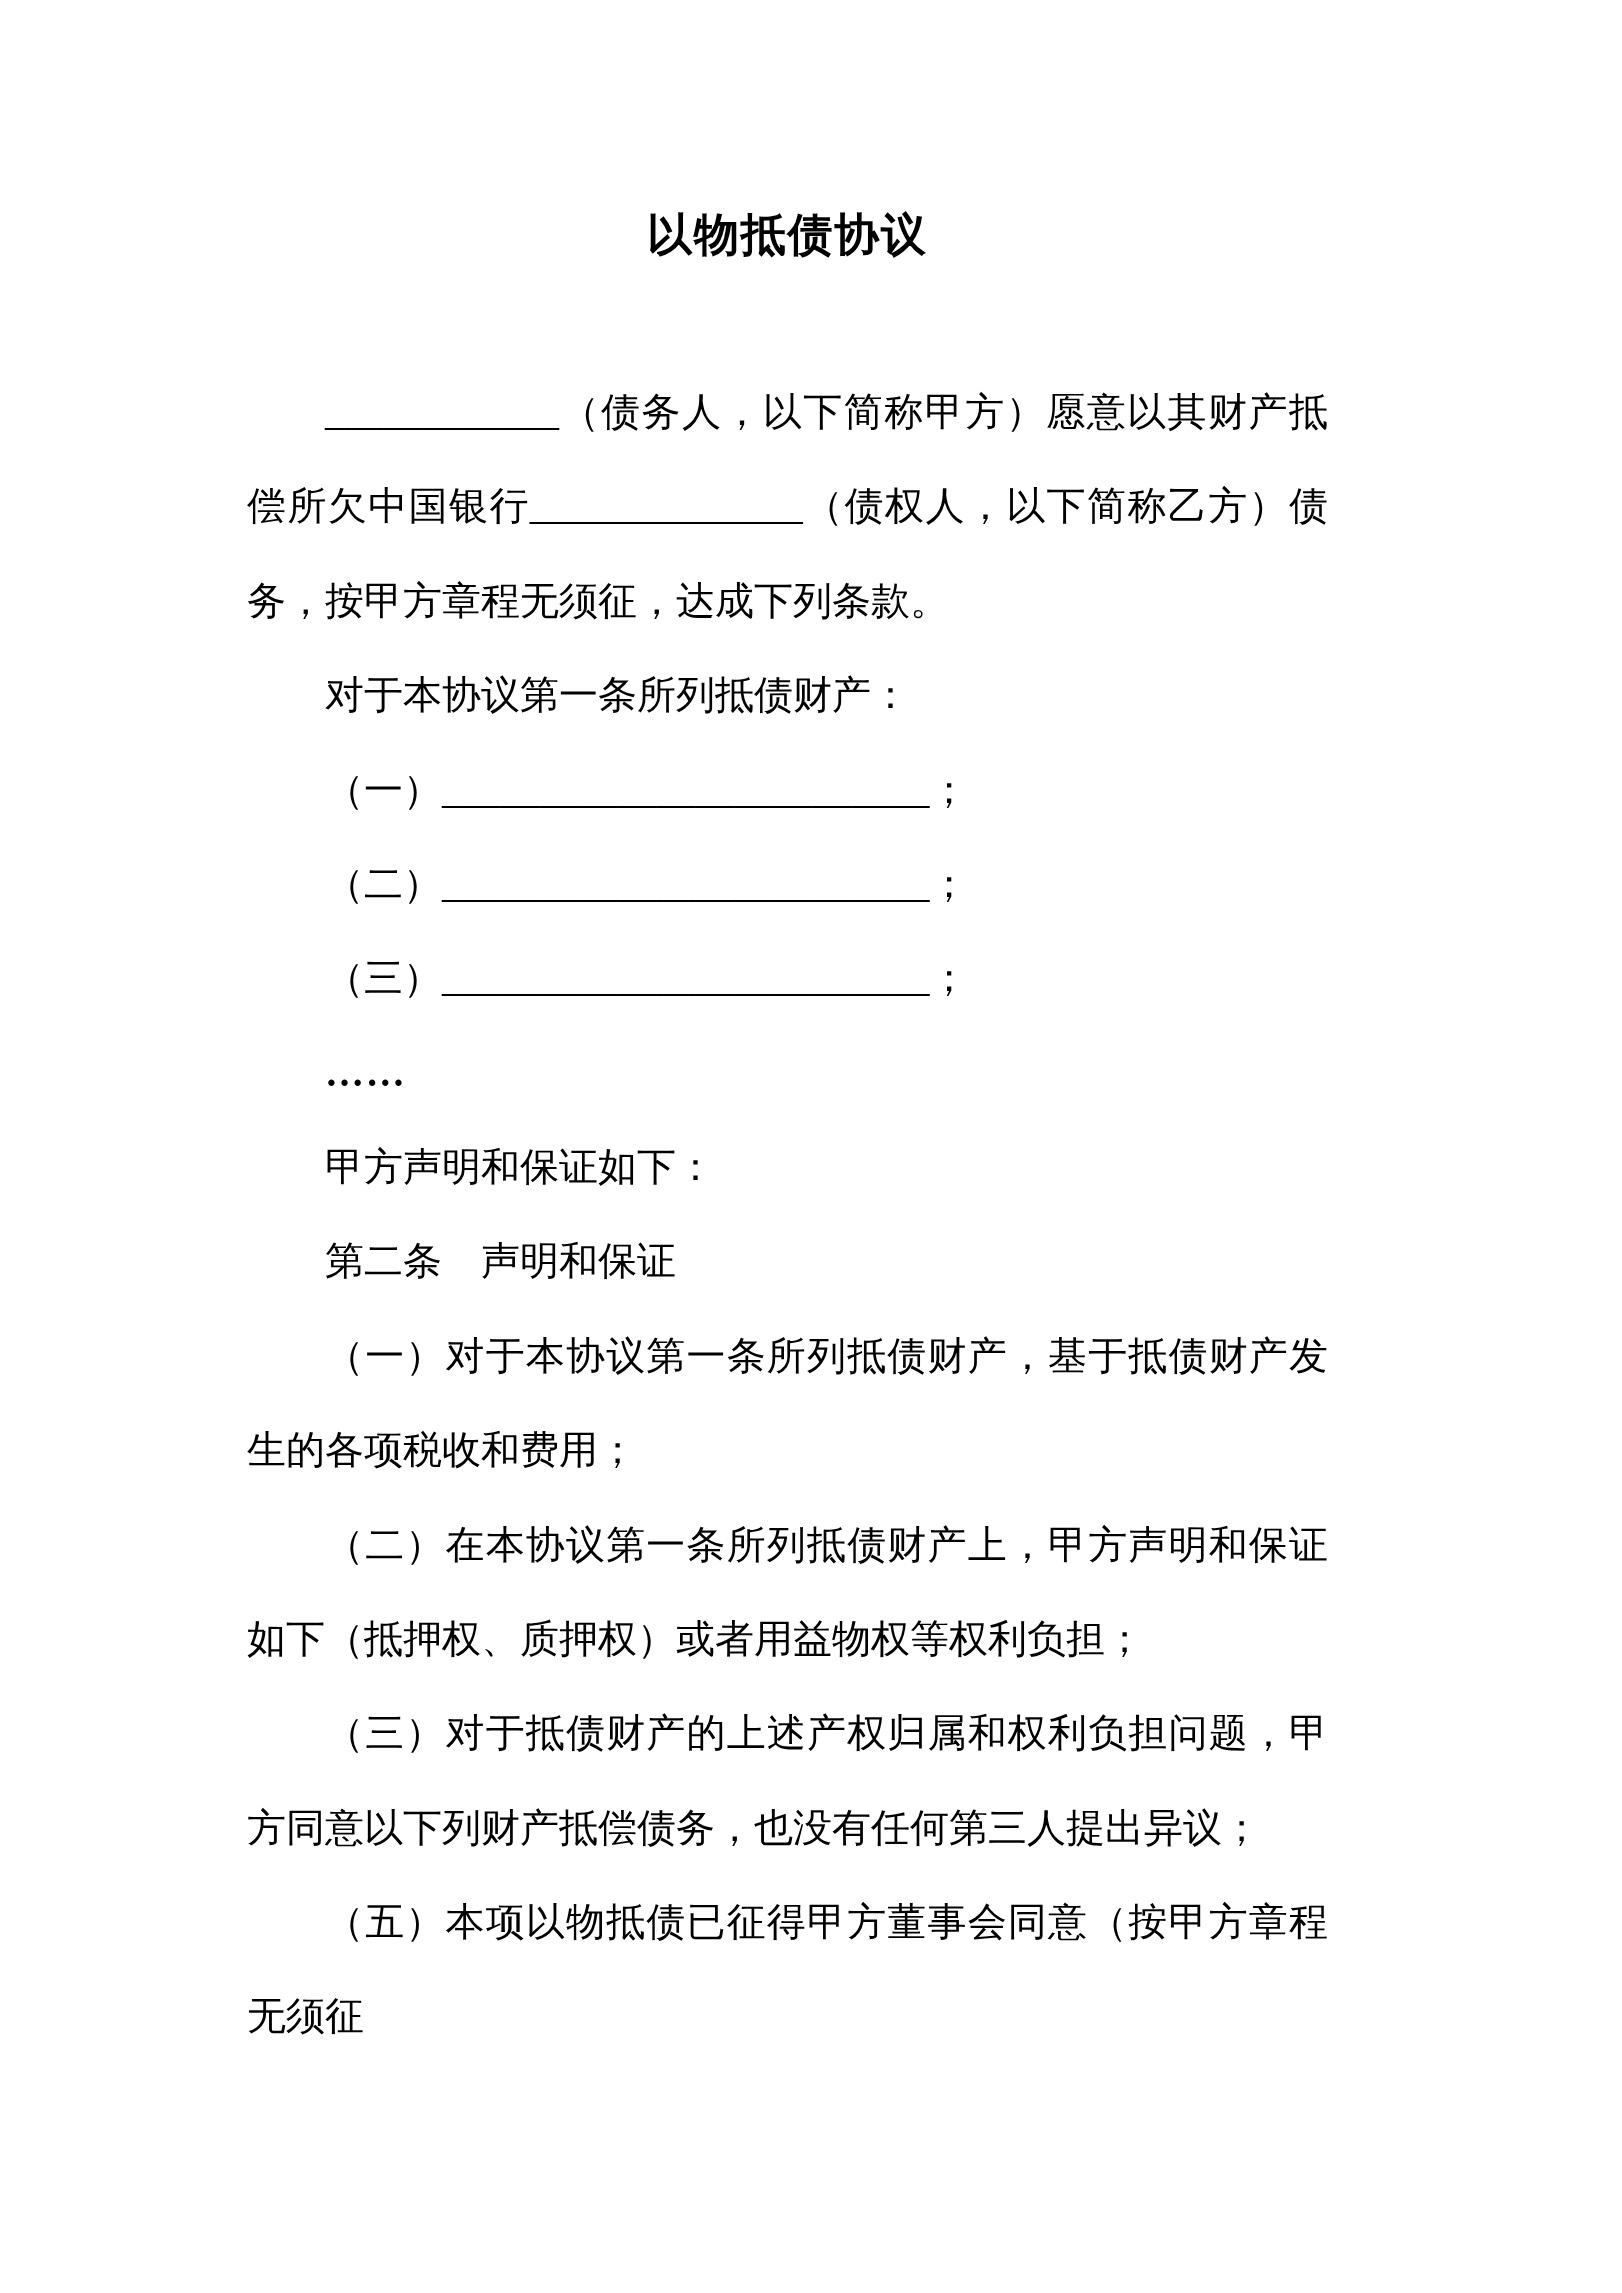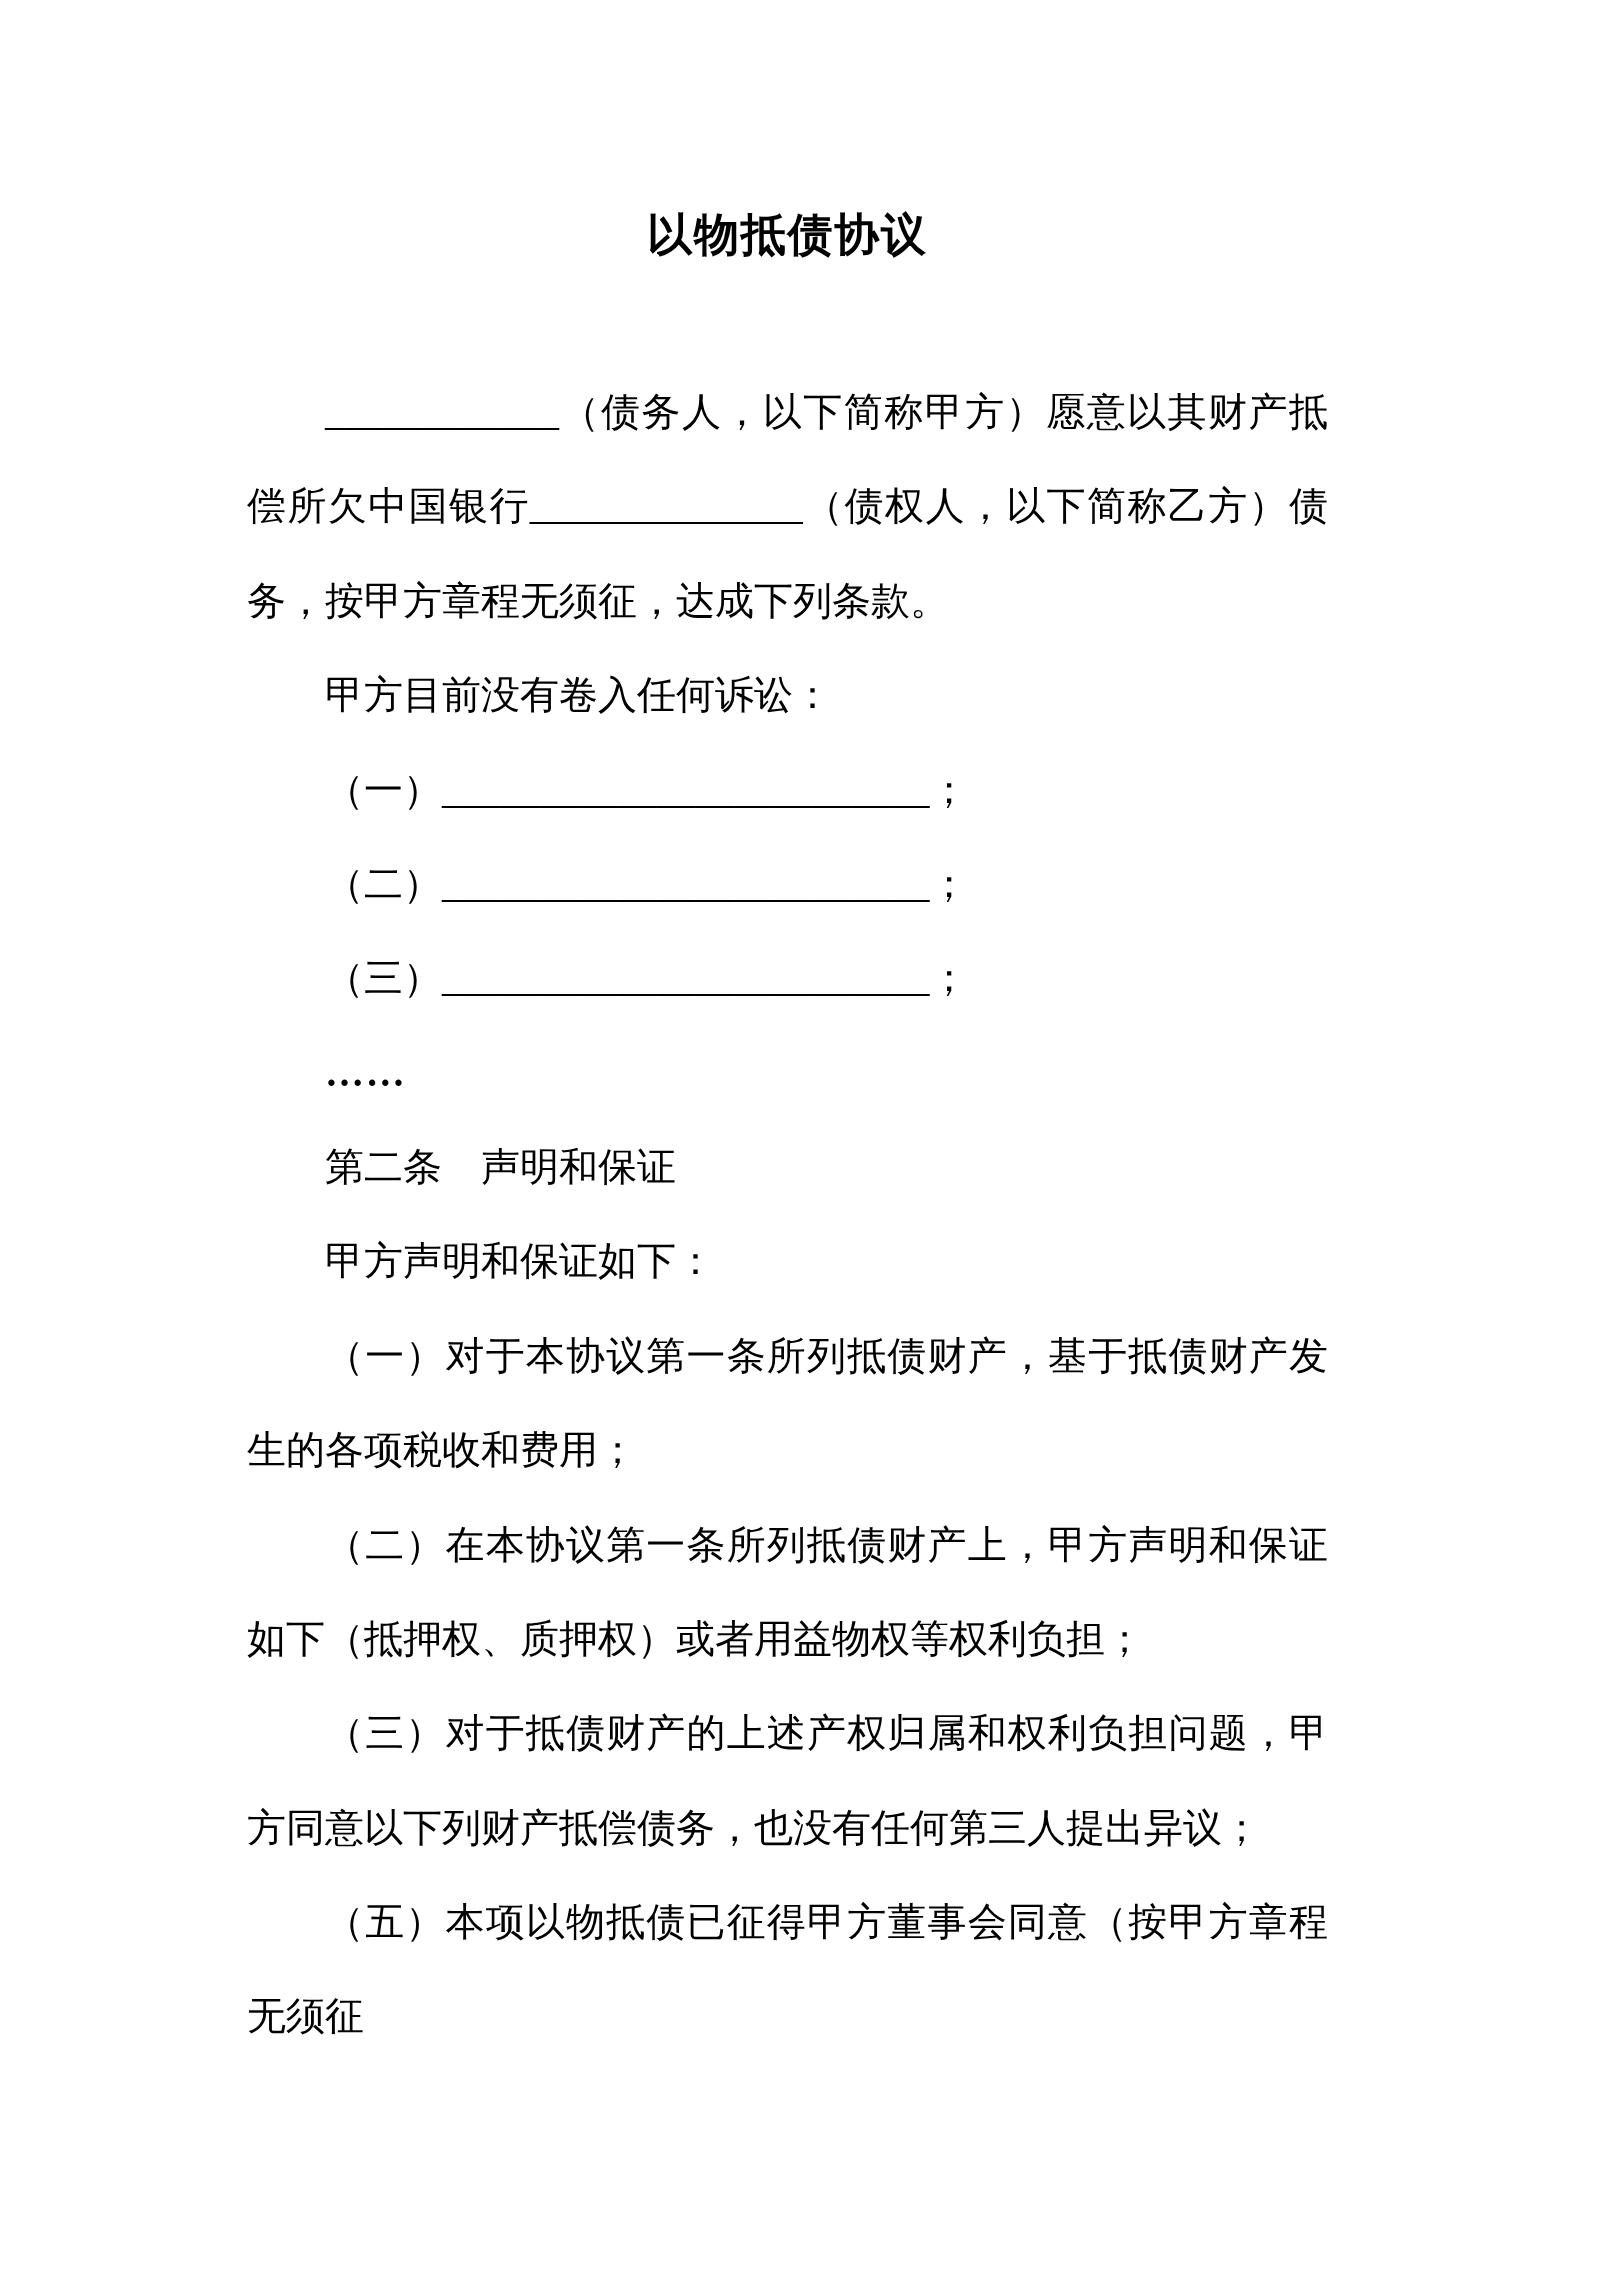--- a/index.html
+++ b/index.html
@@ -43,26 +43,26 @@
     letter-spacing: 1.8px;
   }
 </style>
 </head>
 <body>
 
 <div class="page">
   <h1 class="doc-title">以物抵债协议</h1>
   <div class="doc-body">
       <p class="para">____________（债务人，以下简称甲方）愿意以其财产抵偿所欠中国银行______________（债权人，以下简称乙方）债务，按甲方章程无须征，达成下列条款。</p>
-      <p class="para">甲方目前没有卷入任何诉讼：</p>
+      <p class="para">对于本协议第一条所列抵债财产：</p>
       <p class="para">（一）_________________________；</p>
       <p class="para">（二）_________________________；</p>
       <p class="para">（三）_________________________；</p>
       <p class="para ellipsis">……</p>
+      <p class="para">甲方声明和保证如下：</p>
       <p class="para">第二条　声明和保证</p>
-      <p class="para">甲方声明和保证如下：</p>
       <p class="para">（一）对于本协议第一条所列抵债财产，基于抵债财产发生的各项税收和费用；</p>
       <p class="para">（二）在本协议第一条所列抵债财产上，甲方声明和保证如下（抵押权、质押权）或者用益物权等权利负担；</p>
       <p class="para">（三）对于抵债财产的上述产权归属和权利负担问题，甲方同意以下列财产抵偿债务，也没有任何第三人提出异议；</p>
       <p class="para">（五）本项以物抵债已征得甲方董事会同意（按甲方章程无须征</p>
     </div>
 </div>
 
 
 </body></html>

